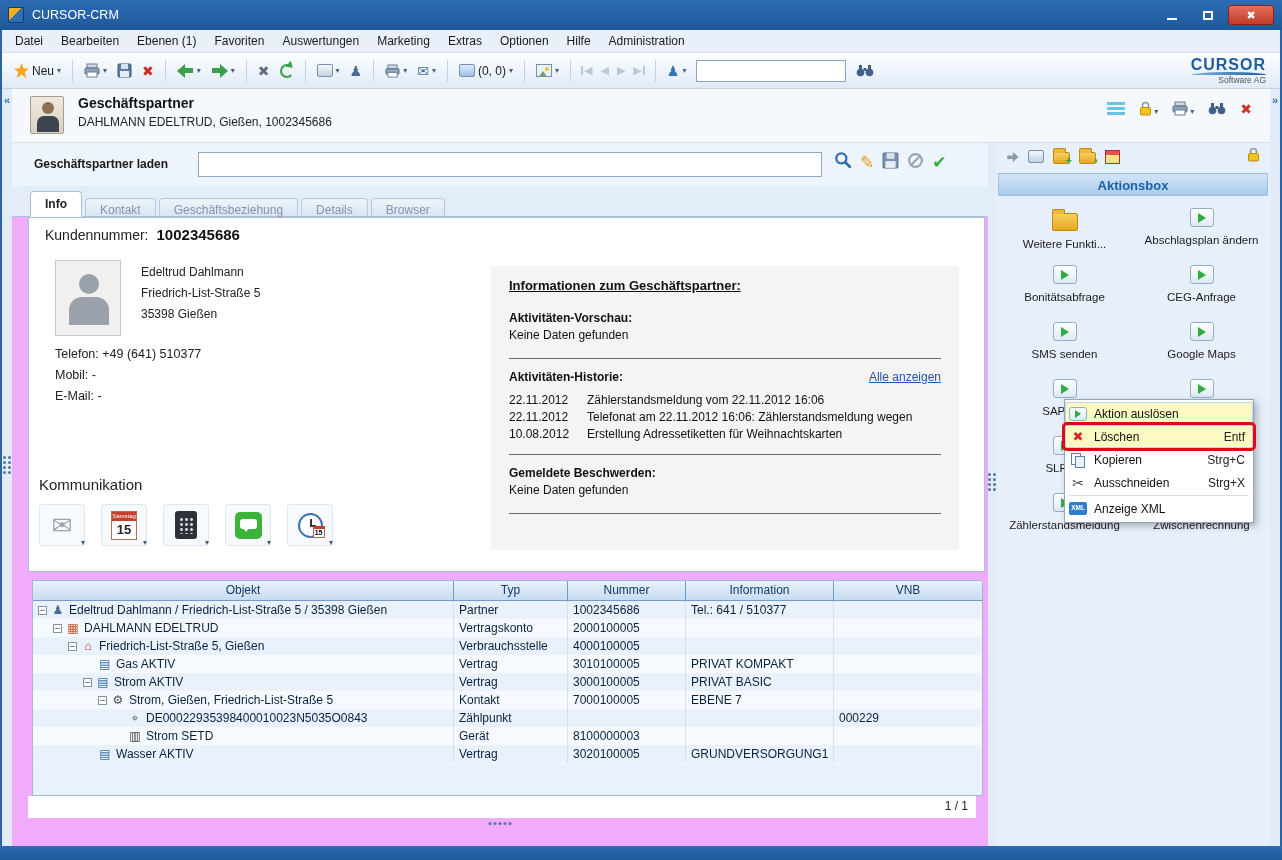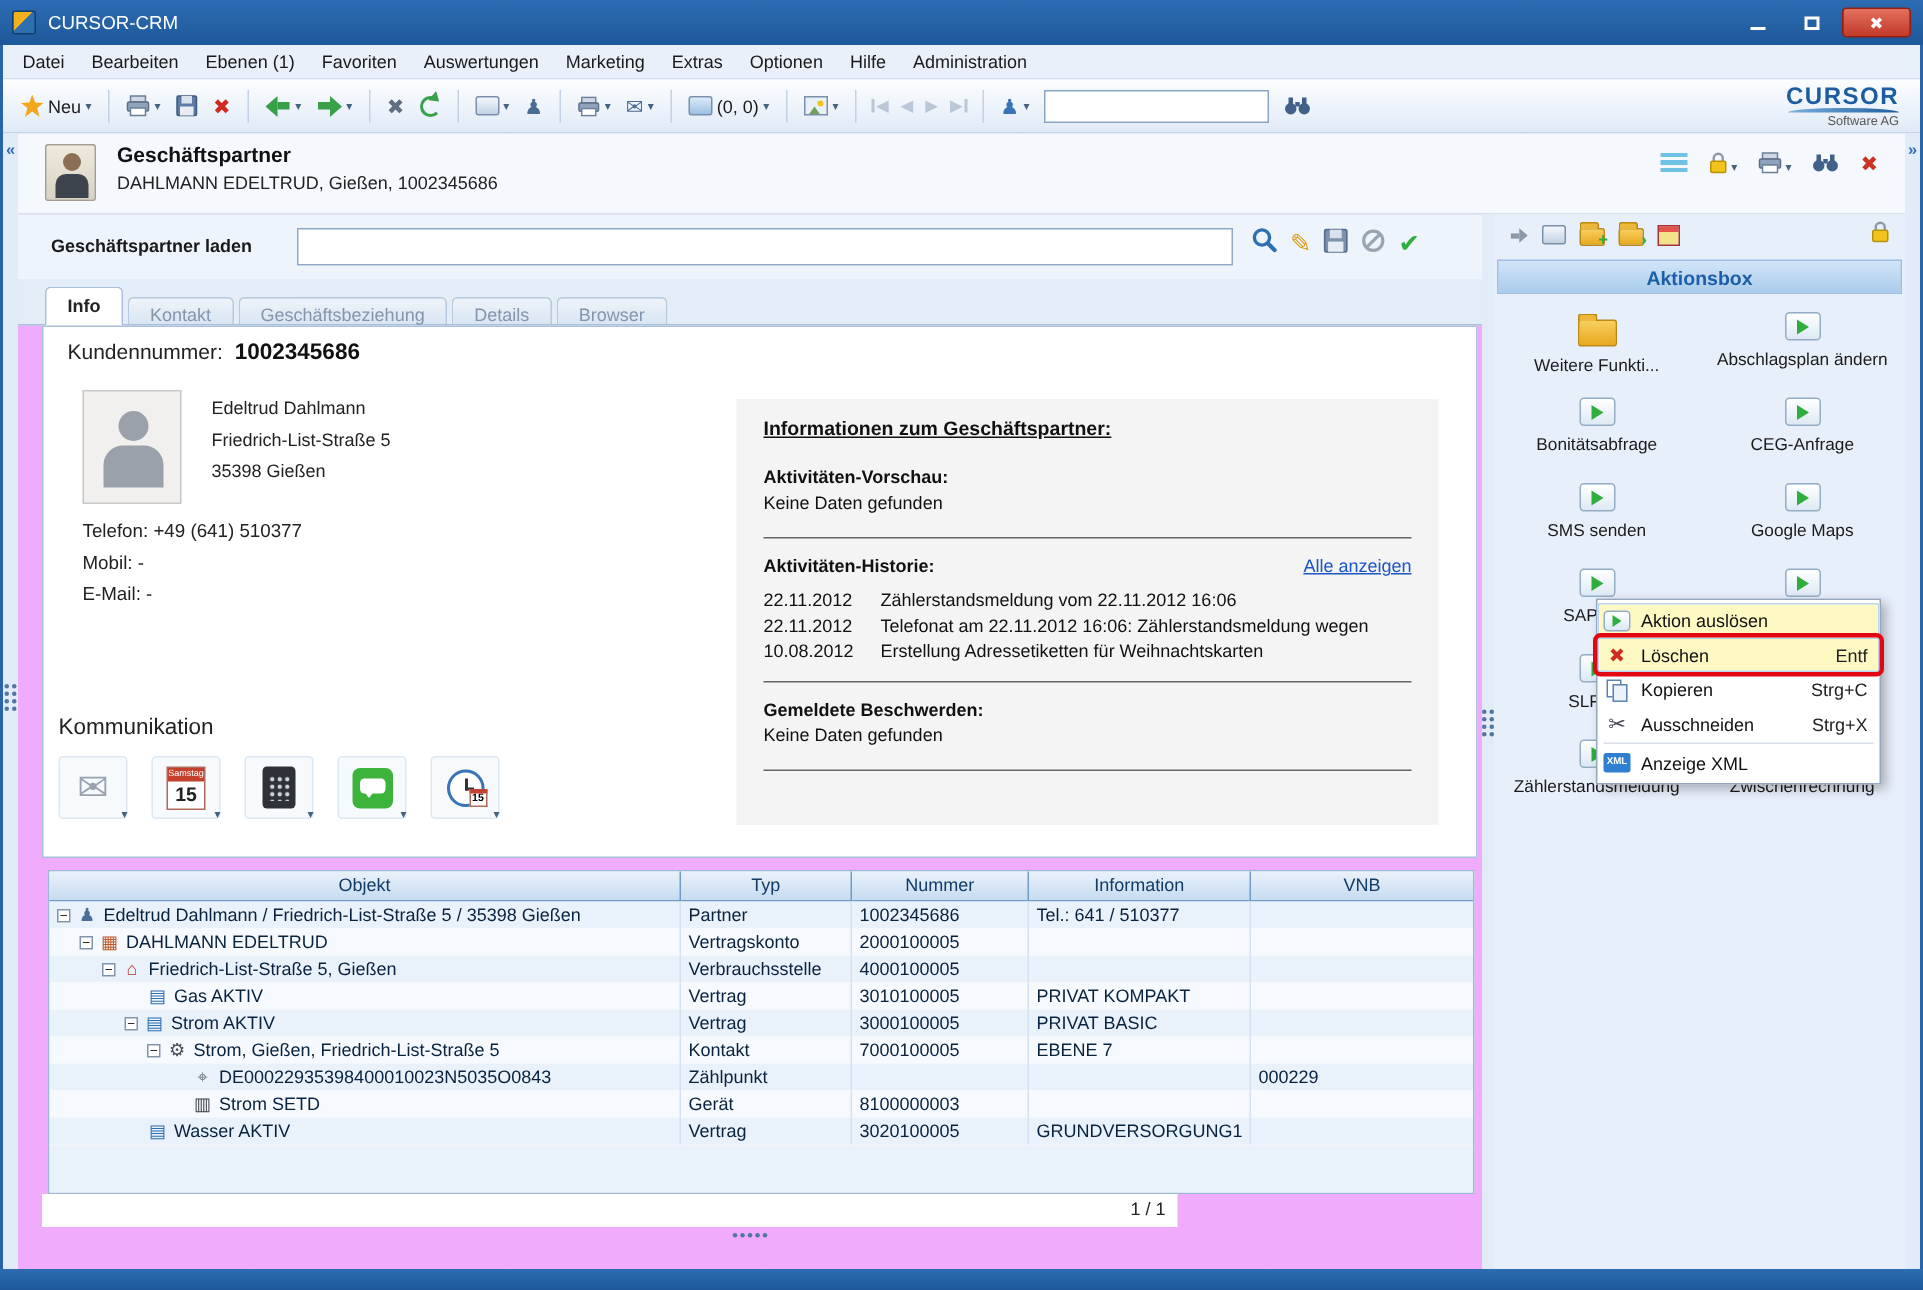--- a/index.html
+++ b/index.html
@@ -149,21 +149,21 @@
   .th:last-child{border-right:none}
   .trow{display:grid;grid-template-columns:421px 114px 118px 148px 148px;height:18px;line-height:18px;font-size:12px;color:#08233f;background:#f6f9fd}
   .trow.alt{background:#e9f1fa}
   .tcell{padding:0 5px;overflow:hidden;white-space:nowrap;border-right:1px solid #d4e1f0}
   .tcell:last-child{border-right:none}
   .c-objekt{display:flex;align-items:center;gap:4px}
   .exp{width:9px;height:9px;border:1px solid #8094ac;background:#fff;font-size:9px;line-height:7px;text-align:center;color:#222;flex:none}
   .exp-sp{width:11px;flex:none}
   .ticon{flex:none;width:14px;text-align:center;font-size:12px;line-height:1}
   .tfill{height:32px;background:#e9f1fa;border-top:1px solid #f2f6fb}
-  .pager-row{position:absolute;left:16px;top:653px;width:757px;height:22px;background:#fff}
+  .pager-row{position:absolute;left:16px;top:653px;width:948px;height:22px;background:#fff}
   .pager{position:absolute;right:8px;top:3px;font-size:12px;color:#222}
   .hdots{position:absolute;left:50%;top:679px;transform:translateX(-50%)}
   .hdots .dotgrid{grid-template-columns:repeat(5,3px)}
 
   
   .action-col{position:absolute;left:996px;top:143px;width:274px;bottom:14px;background:#e7effa}
   .ab-toolbar{position:absolute;left:0;top:0;width:274px;height:27px;background:#e7effa;display:flex;align-items:center;gap:9px;padding:0 10px}
   .ab-toolbar .right{margin-left:auto}
   .arr.small{transform:scale(.7);margin:-2px}
   .arr.gray::before{background:#8a98a8}.arr.gray::after{border-left-color:#8a98a8}

